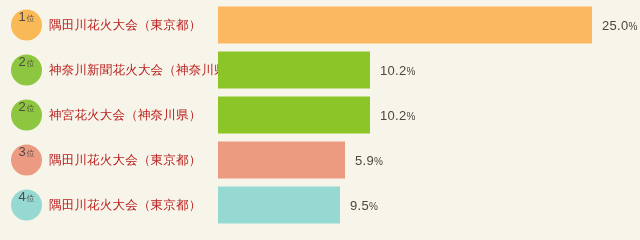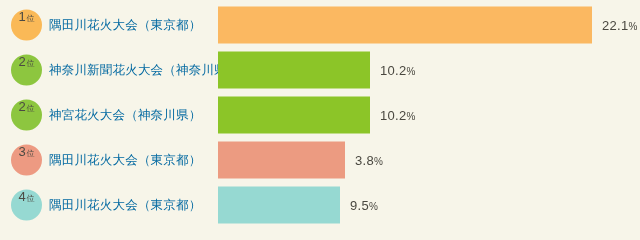--- a/index.html
+++ b/index.html
@@ -56,21 +56,21 @@
     margin-left: 1px;
   }
 
   
   .label {
     position: absolute;
     left: 49px;
     top: 50%;
     transform: translateY(-50%);
     font-size: 12.5px;
-    color: #0369a1;
+    color: #b91c1c;
     white-space: nowrap;
     letter-spacing: 0.2px;
   }
 
   
   .bar-area {
     position: absolute;
     left: 218px;
     top: 50%;
     transform: translateY(-50%);
@@ -98,21 +98,21 @@
 
 <div id="chart" style="background: rgb(247, 245, 233);">
     <div class="row" style="top: 2px;">
       <div class="badge" style="background: rgb(250, 185, 87);">
         <span class="num">1</span>
         <span class="suffix">位</span>
       </div>
       <div class="label">隅田川花火大会（東京都）</div>
       <div class="bar-area">
         <div class="bar" style="width: 374px; background: rgb(251, 184, 97);"></div>
-        <div class="value"><span>22.1</span><span class="pct">%</span></div>
+        <div class="value"><span>25.0</span><span class="pct">%</span></div>
       </div>
     </div>
     <div class="row" style="top: 47px;">
       <div class="badge" style="background: rgb(141, 198, 63);">
         <span class="num">2</span>
         <span class="suffix">位</span>
       </div>
       <div class="label">神奈川新聞花火大会（神奈川県）</div>
       <div class="bar-area">
         <div class="bar" style="width: 152px; background: rgb(140, 197, 40);"></div>
@@ -131,21 +131,21 @@
       </div>
     </div>
     <div class="row" style="top: 137px;">
       <div class="badge" style="background: rgb(237, 154, 130);">
         <span class="num">3</span>
         <span class="suffix">位</span>
       </div>
       <div class="label">隅田川花火大会（東京都）</div>
       <div class="bar-area">
         <div class="bar" style="width: 127px; background: rgb(236, 155, 129);"></div>
-        <div class="value"><span>3.8</span><span class="pct">%</span></div>
+        <div class="value"><span>5.9</span><span class="pct">%</span></div>
       </div>
     </div>
     <div class="row" style="top: 182px;">
       <div class="badge" style="background: rgb(150, 217, 210);">
         <span class="num">4</span>
         <span class="suffix">位</span>
       </div>
       <div class="label">隅田川花火大会（東京都）</div>
       <div class="bar-area">
         <div class="bar" style="width: 122px; background: rgb(150, 217, 210);"></div>

